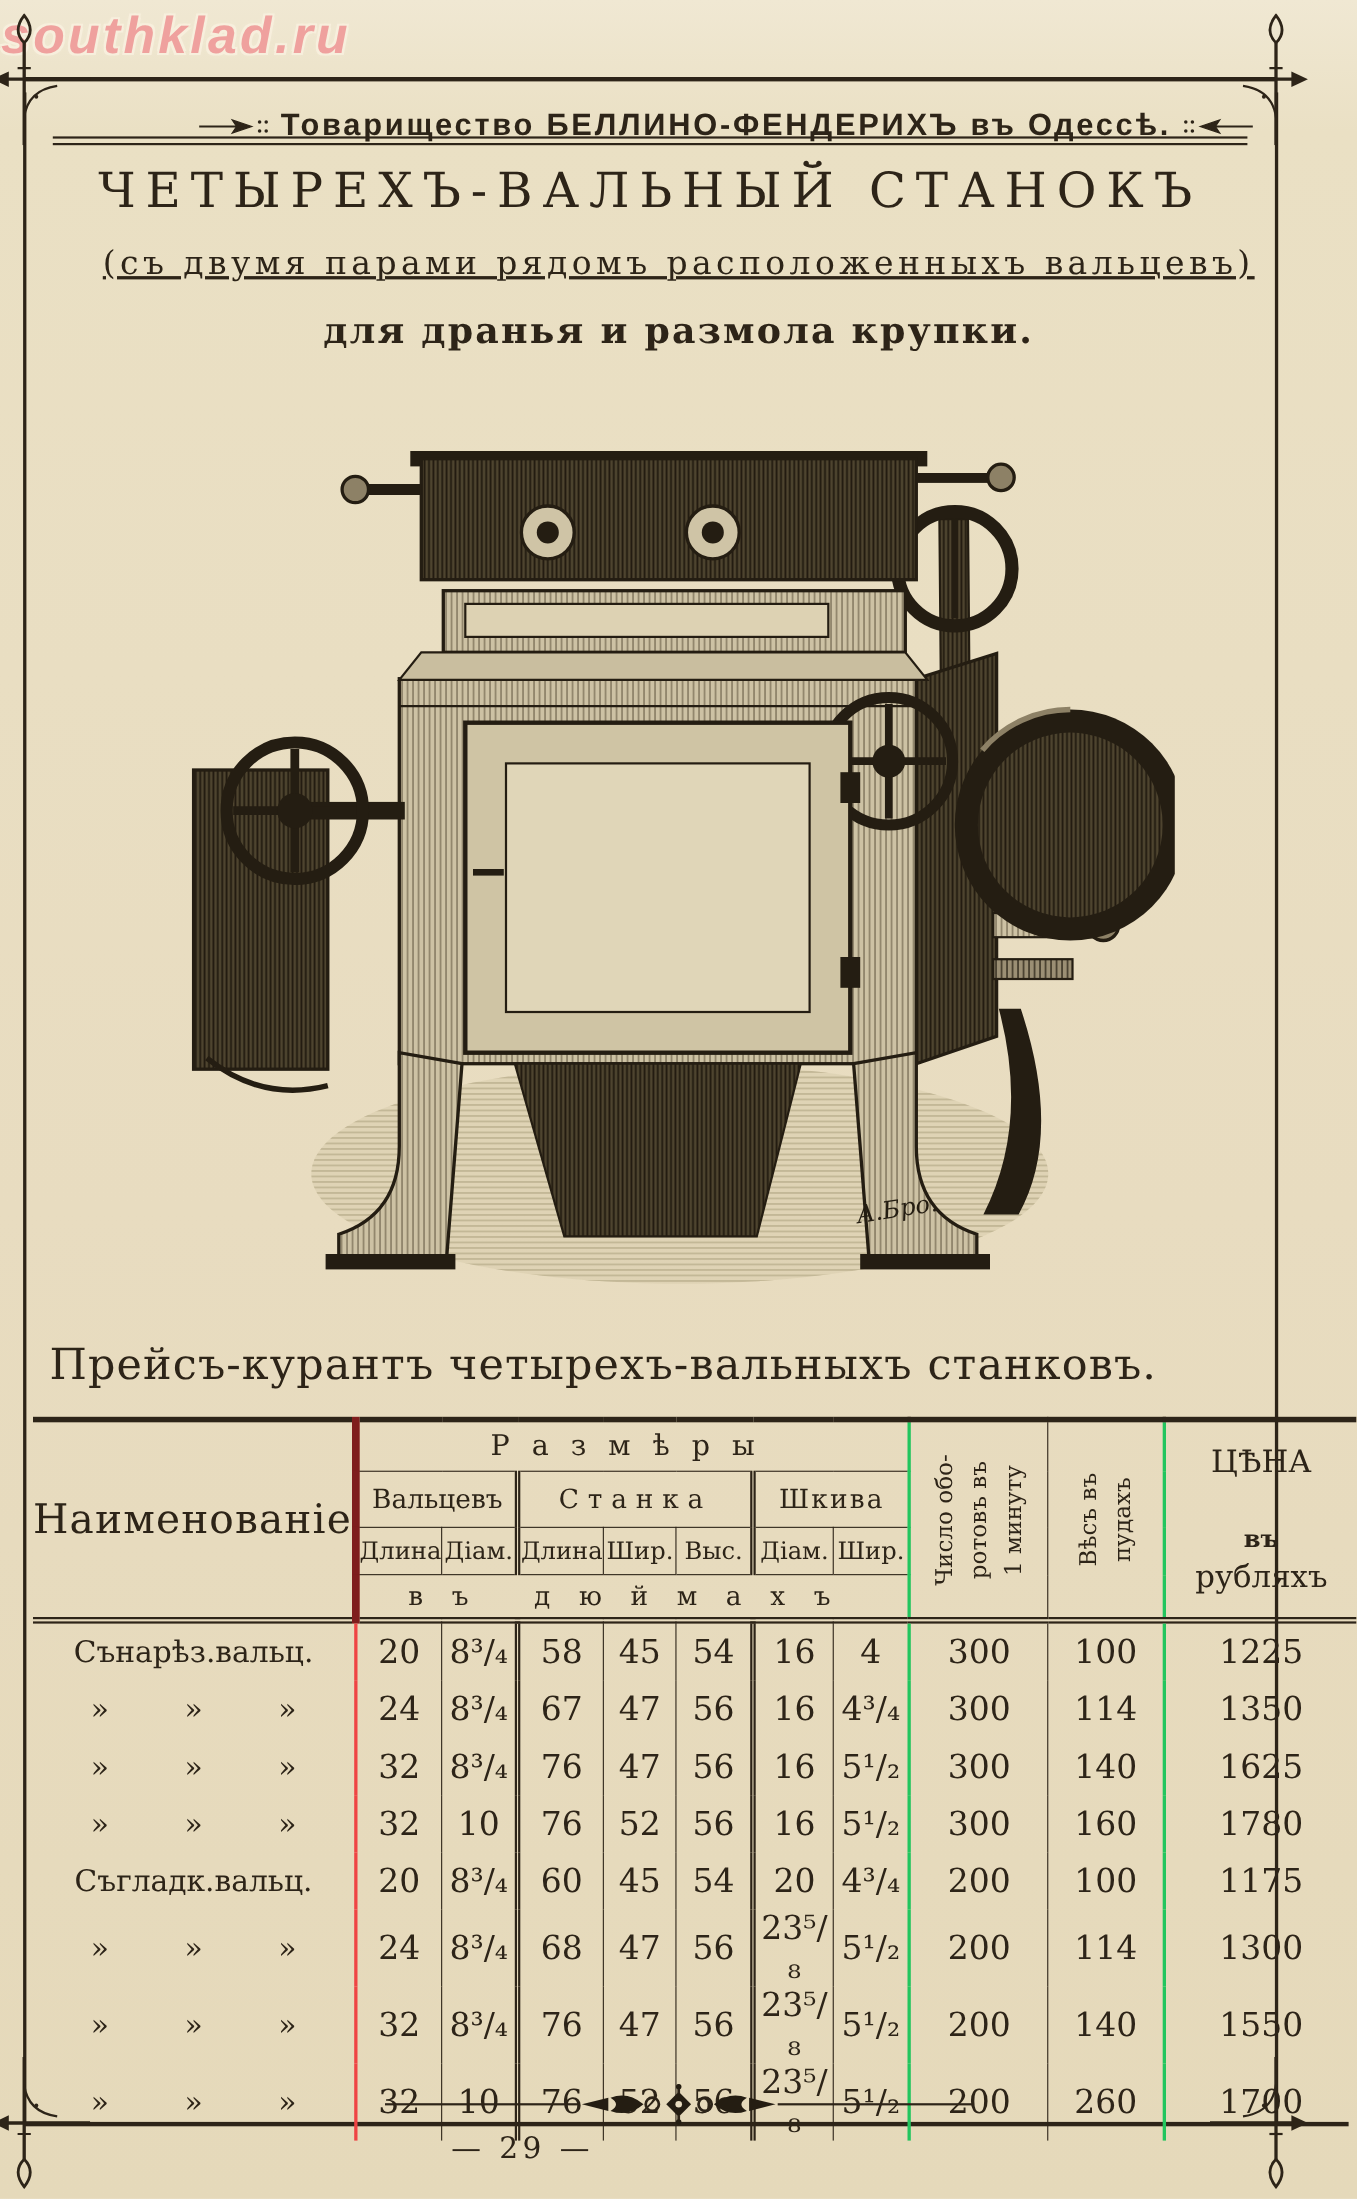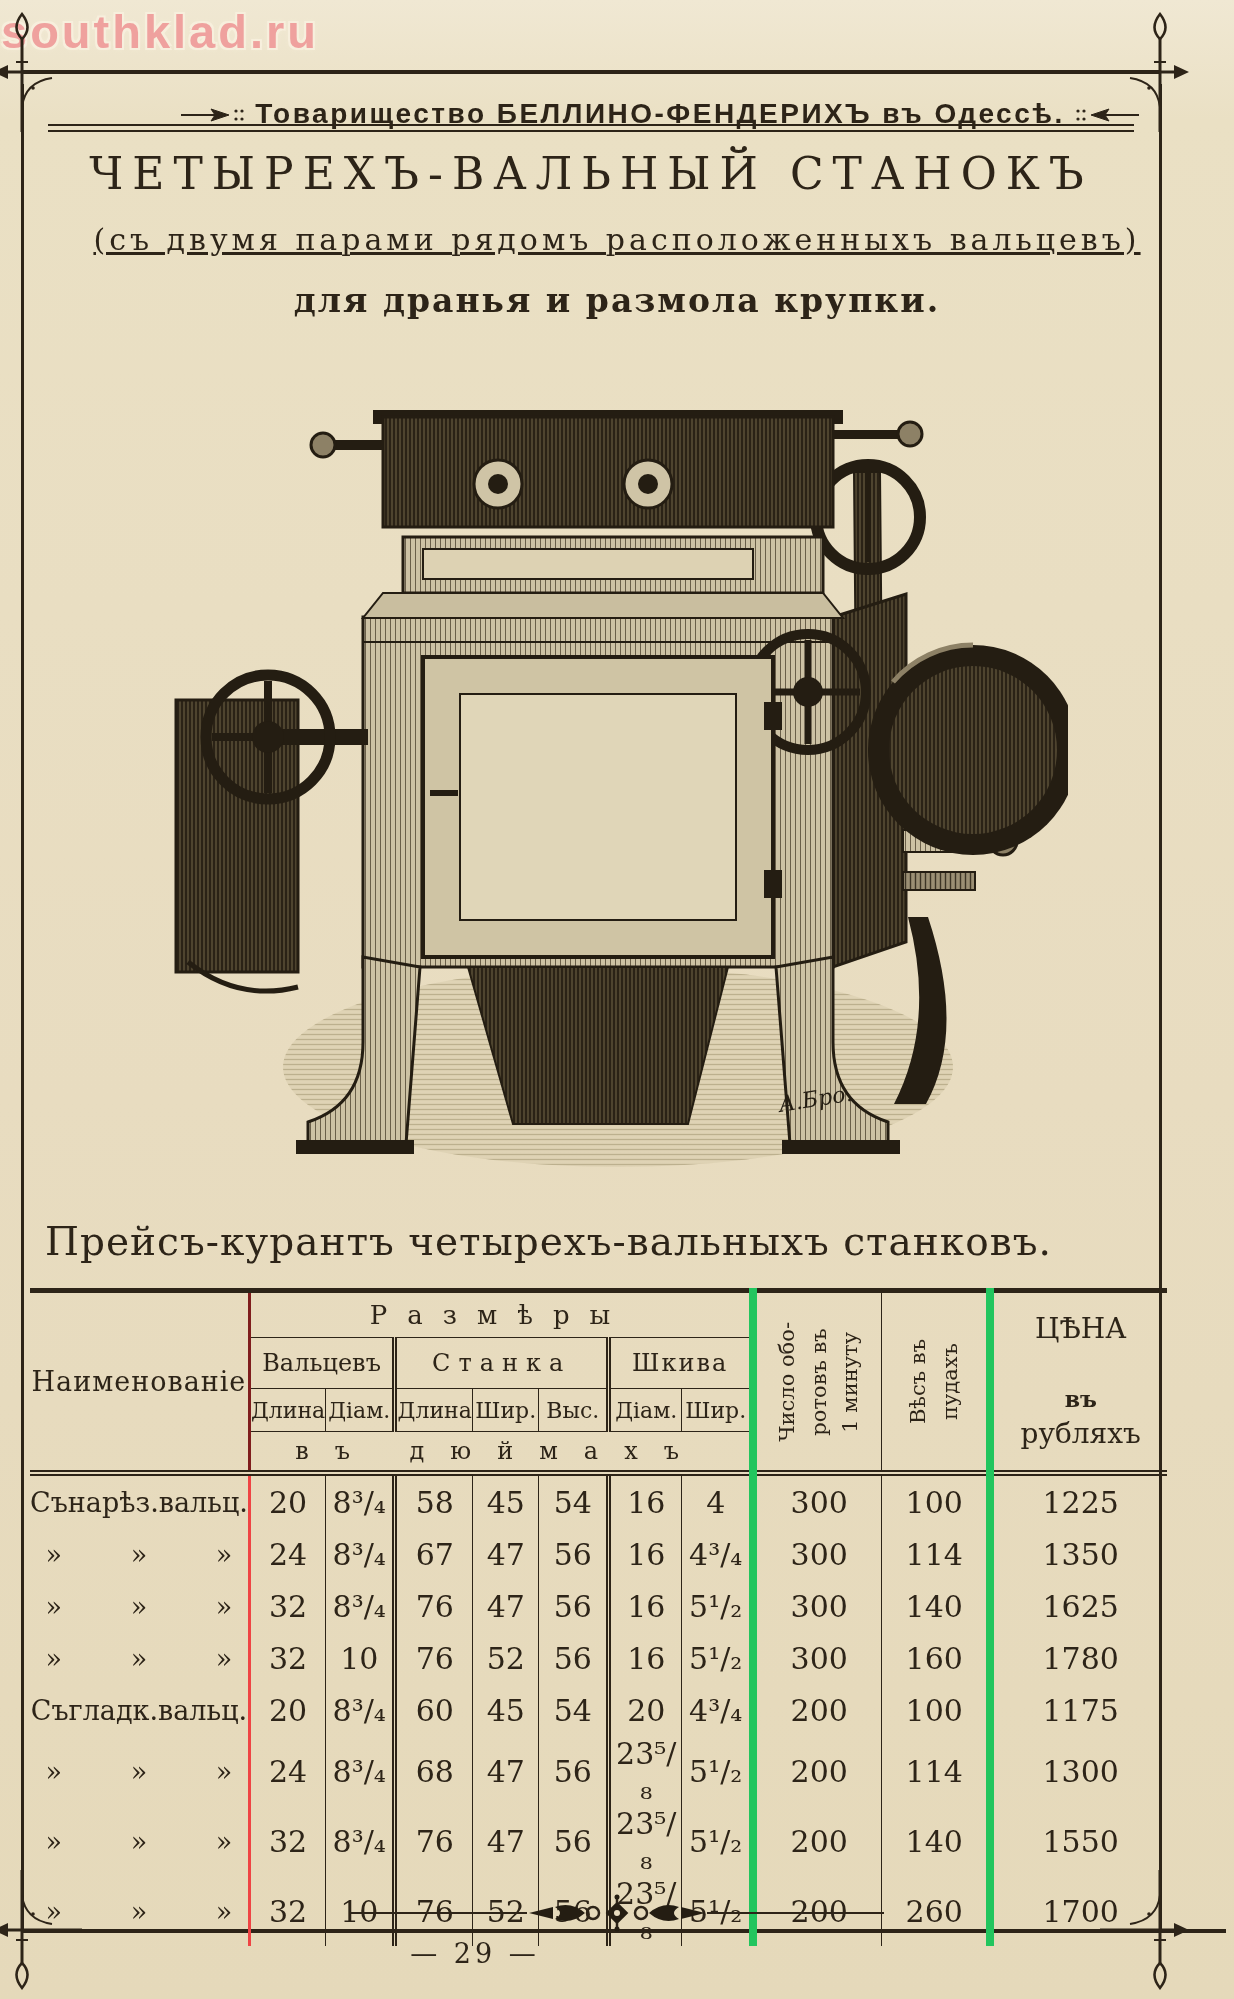--- a/index.html
+++ b/index.html
@@ -5,21 +5,21 @@
   html,body{margin:0;padding:0;}
   body{
     width:1234px;height:1999px;position:relative;overflow:hidden;
     background:linear-gradient(180deg,#f0e8d3 0%,#eae0c4 6%,#e8dcc0 55%,#e5d9ba 100%);
     font-family:"DejaVu Serif",serif;color:#2d2418;
   }
   .abs{position:absolute;}
   
   .watermark{
     left:1px;top:4px;font-family:"Liberation Sans","DejaVu Sans",sans-serif;
-    font-weight:bold;font-size:47px;letter-spacing:3px;
+    font-weight:bold;font-style:italic;font-size:47px;letter-spacing:3px;
     color:#efa19e;
     text-shadow:-2px -2px 0 #f7efdd,2px -2px 0 #f7efdd,-2px 2px 0 #f7efdd,2px 2px 0 #f7efdd,0 0 6px #f5edda;
   }
   
   .rule{background:#2d2418;}
   .frame-top{left:21px;top:70px;width:1140px;height:4px;}
   .frame-bottom{left:21px;top:1929px;width:1205px;height:4px;}
   .frame-left{left:21px;top:84px;width:3px;height:1848px;}
   .frame-right{left:1159px;top:84px;width:3px;height:1848px;}
   .corner{width:90px;height:120px;}
@@ -41,30 +41,30 @@
   .title2{left:0;top:222px;width:1234px;text-align:center;font-size:30px;letter-spacing:4px;white-space:nowrap;text-decoration:underline;}
   .title3{left:0;top:281px;width:1234px;text-align:center;font-size:33px;letter-spacing:2px;font-weight:bold;}
   
   .pl-heading{left:45px;top:1219px;font-size:39px;letter-spacing:1px;white-space:nowrap;}
   
   table.pricelist{
     left:30px;top:1288px;position:absolute;border-collapse:collapse;
     border-top:5px solid #2d2418;table-layout:fixed;
   }
   table.pricelist th,table.pricelist td{padding:0;text-align:center;vertical-align:middle;font-weight:normal;}
-  th.h-name{width:195px;border-right:3px solid #7f1d1d;font-size:27px;letter-spacing:1px;}
+  th.h-name{width:195px;border-right:7px solid #7f1d1d;font-size:37px;letter-spacing:1px;}
   th.h-sizes{font-size:26px;letter-spacing:20px;border-bottom:1px solid #2d2418;height:44px;}
   th.h-group{font-size:24px;font-weight:bold;border-bottom:1px solid #2d2418;height:50px;}
   th.h-group.g1{letter-spacing:8px;}
   th.h-group.g2{letter-spacing:2px;}
   th.h-sub{font-size:22px;border-bottom:1px solid #2d2418;height:42px;}
   th.h-units{font-size:24px;font-weight:bold;letter-spacing:26px;height:38px;}
   .b-thin{border-left:1px solid #2d2418;}
   .b-dbl{border-left:5px double #2d2418;}
-  .b-thick{border-left:8px solid #22c55e;}
+  .b-thick{border-left:3px solid #22c55e;}
   th.h-rot{width:124px;}
   th.h-rot.w{width:104px;}
   .rotbox{writing-mode:vertical-rl;transform:rotate(180deg);margin:0 auto;font-size:21px;line-height:1.5;text-align:center;}
   .rotbox span{display:block;}
   th.h-price{width:173px;font-size:28px;font-weight:bold;line-height:1.35;}
   th.h-price .small{font-size:22px;font-weight:bold;display:block;margin-top:37px;}
   th.h-price span{display:block;}
   .hdr-bottom{border-bottom:6px double #2d2418;}
   td.c-name{font-size:27px;text-align:left;padding-left:2px;white-space:pre;border-right:3px solid #ef4444;}
   tbody td{height:52px;font-size:30px;}

